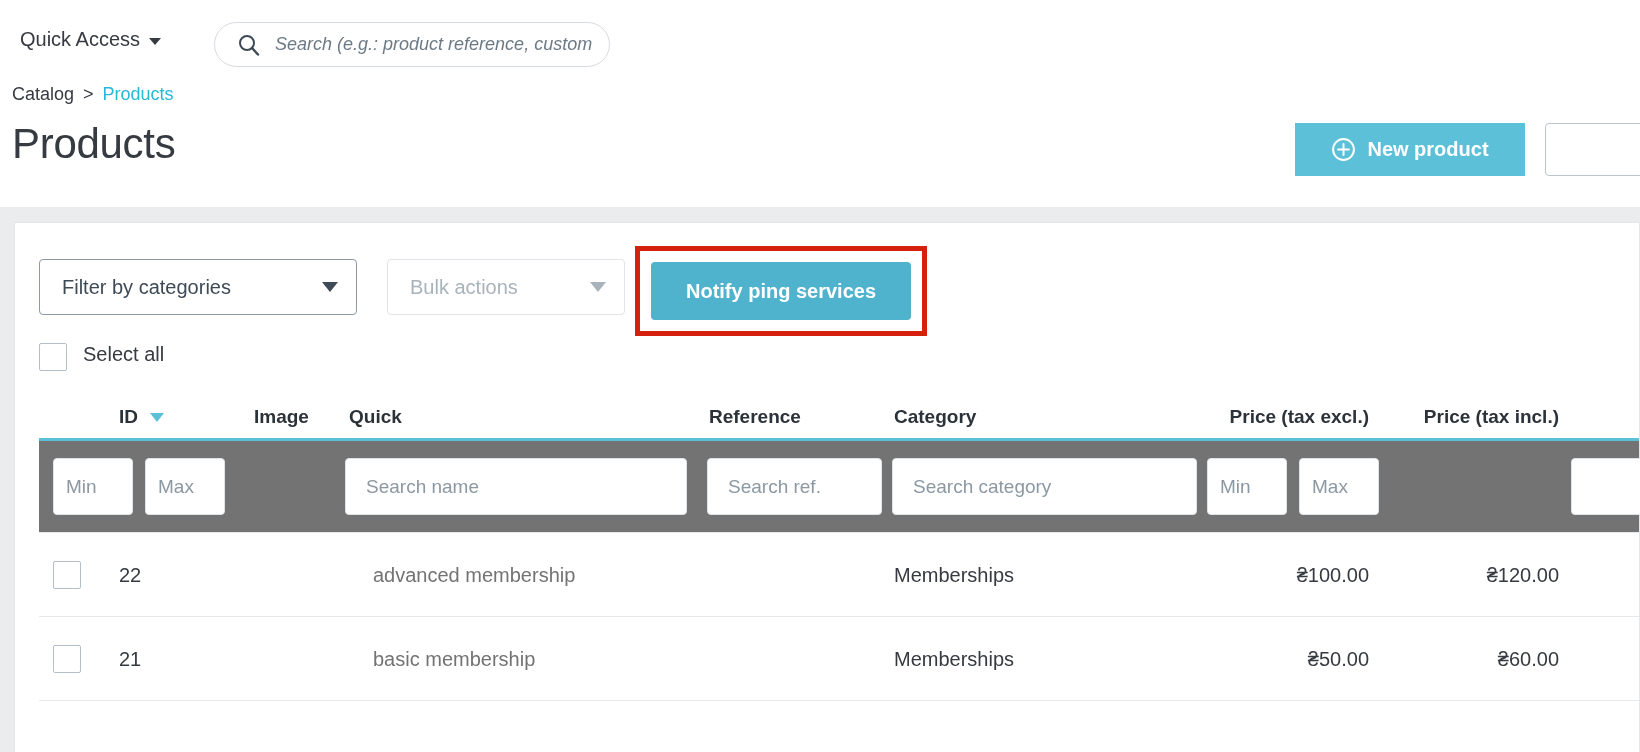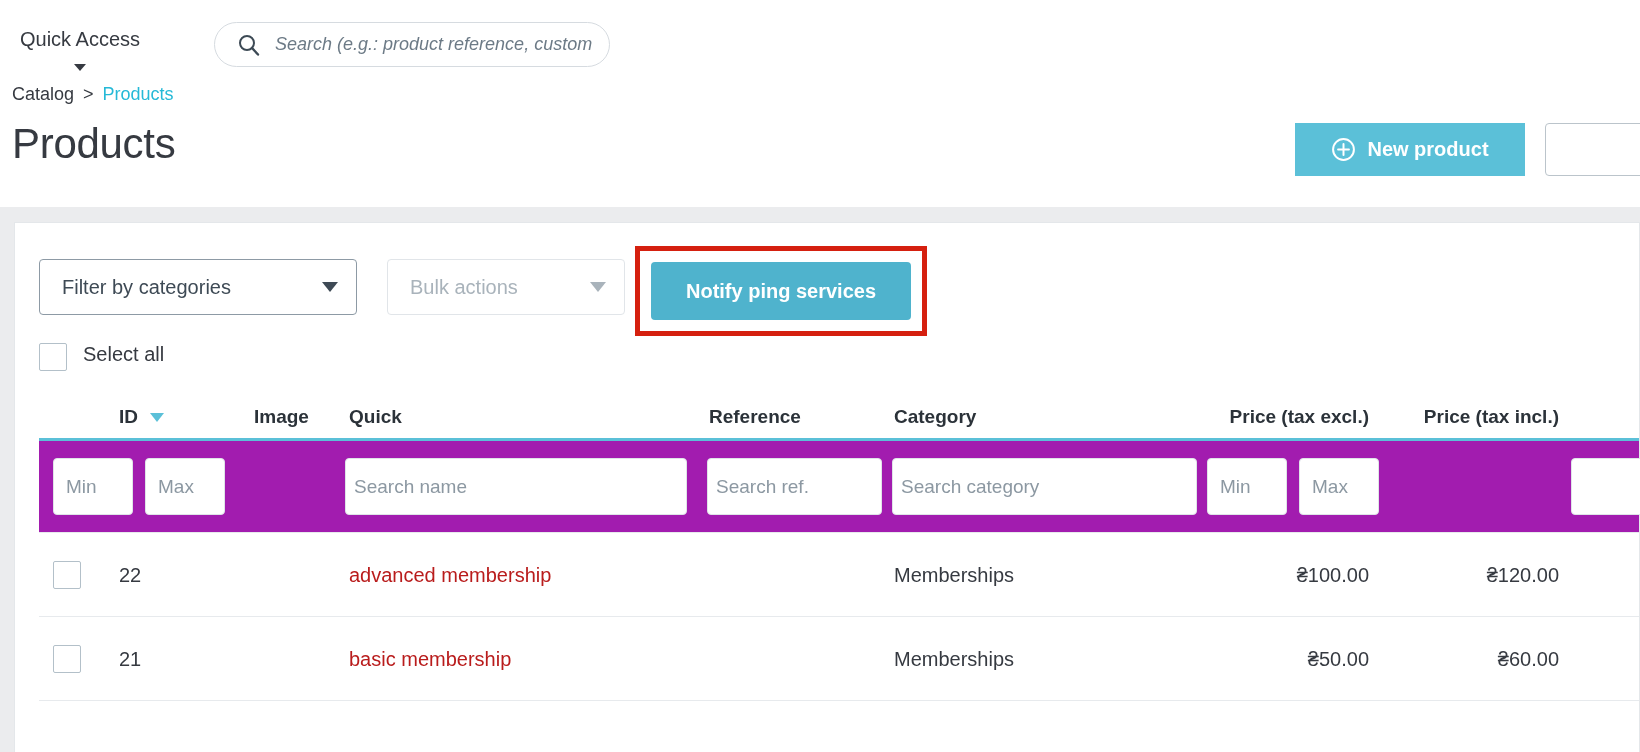--- a/index.html
+++ b/index.html
@@ -15,21 +15,20 @@
   
   #topbar {
     position: absolute; left: 0; top: 0; width: 1640px; height: 78px;
     background: #ffffff;
   }
   #quick-access {
     position: absolute; left: 20px; top: 28px;
     font-size: 20px; color: #363a41; cursor: pointer;
     display: flex; align-items: center; gap: 9px;
     white-space: nowrap;
-    flex-direction: column;
   }
   #quick-access .caret {
     width: 0; height: 0; margin-top: 4px;
     border-left: 6px solid transparent;
     border-right: 6px solid transparent;
     border-top: 7px solid #363a41;
   }
   #search-wrap {
     position: absolute; left: 214px; top: 22px;
     width: 396px; height: 45px;
@@ -154,42 +153,42 @@
     white-space: nowrap;
   }
   #header-row .cell.right { justify-content: flex-end; }
   .sort-chev {
     width: 0; height: 0; margin-left: 12px;
     border-left: 7px solid transparent;
     border-right: 7px solid transparent;
     border-top: 9px solid #5bc0d8;
   }
 
-  #filter-row { height: 92px; background: #a21caf; border-bottom: 1px solid #e7eaed; }
+  #filter-row { height: 92px; background: #737373; border-bottom: 1px solid #e7eaed; }
   #filter-row .fcell { position: absolute; top: 17px; height: 57px; }
   .finput {
     width: 100%; height: 57px;
     border: 1px solid #dfe4e8; border-radius: 4px;
     background: #ffffff; outline: none;
     font-family: "Liberation Sans", sans-serif;
     font-size: 19px; color: #6b7780;
-    padding: 0 8px;
+    padding: 0 20px;
   }
   .finput::placeholder { color: #8c98a2; opacity: 1; }
   .minmax { display: flex; gap: 12px; }
   .minmax .finput { width: 80px; padding: 0 12px; }
 
   .data-row { height: 84px; border-bottom: 1px solid #e7eaed; }
   .data-row .cell {
     position: absolute; top: 0; height: 84px;
     display: flex; align-items: center;
     font-size: 20px; color: #363a41; white-space: nowrap;
   }
   .data-row .cell.right { justify-content: flex-end; }
-  .name-link { color: #b91c1c; cursor: pointer; }
+  .name-link { color: #737373; cursor: pointer; margin-left: 24px; }
   .price { color: #5bc0d8; }
 </style>
 </head>
 <body>
 
 <div id="topbar">
 
   <div id="quick-access">
     <span>Quick Access</span>
     <span class="caret"></span>

